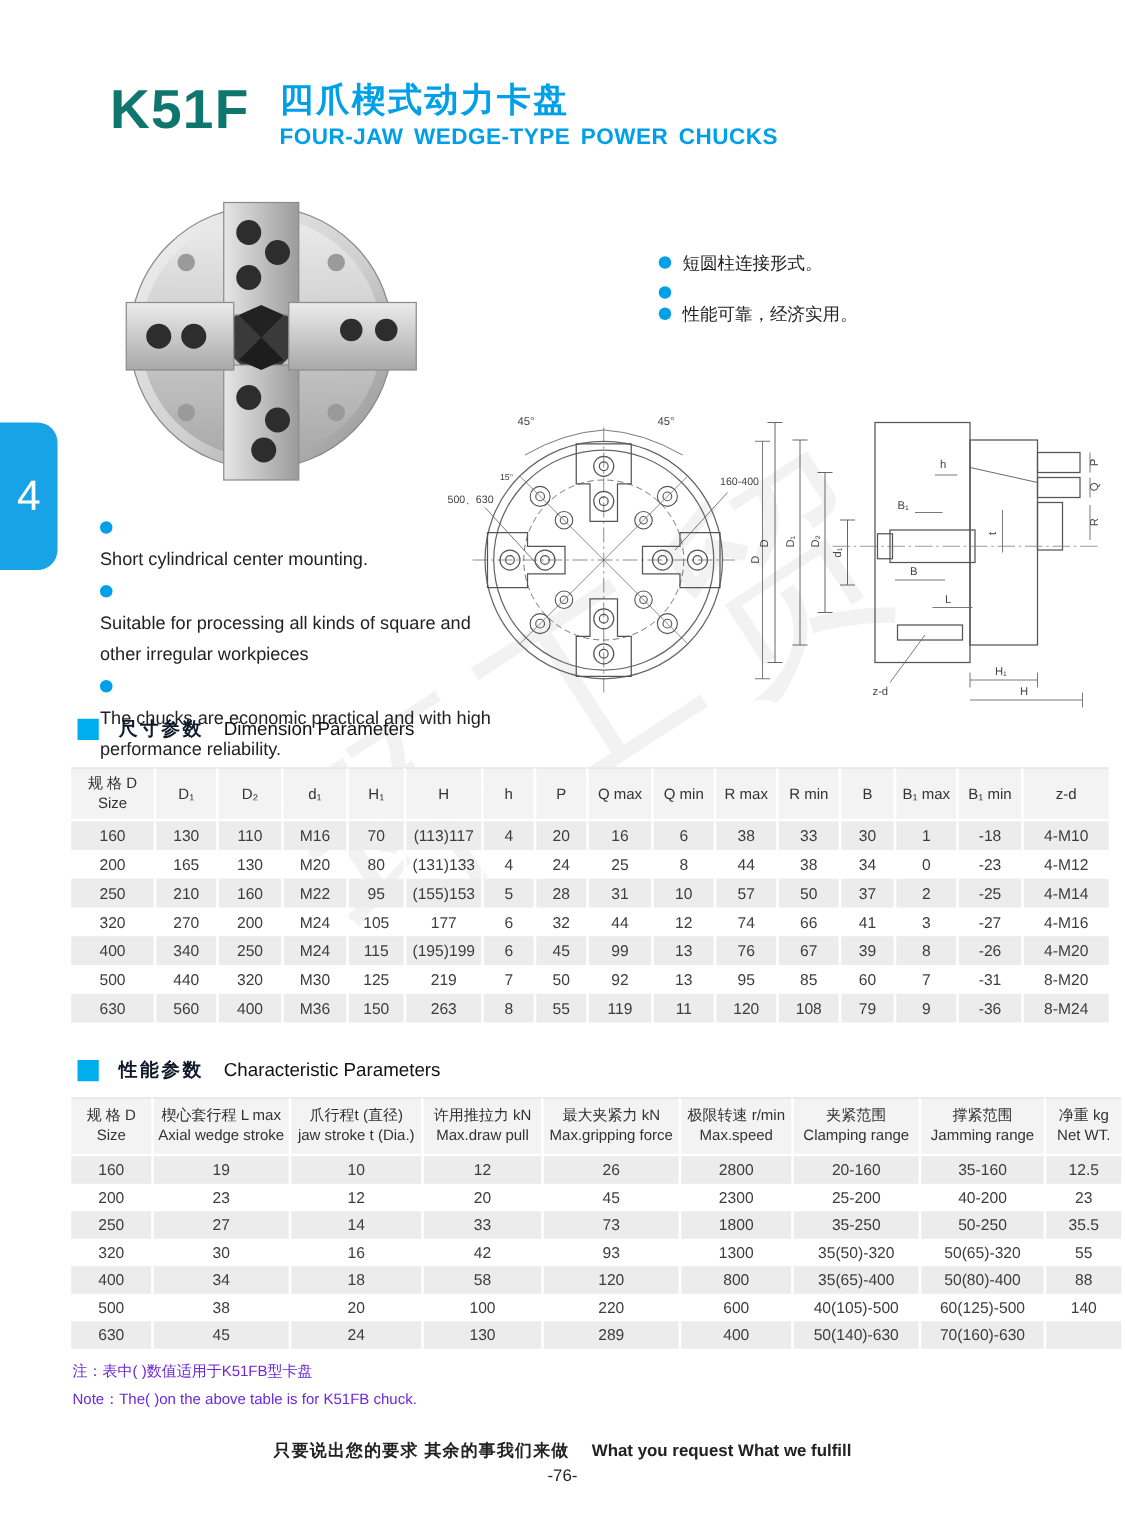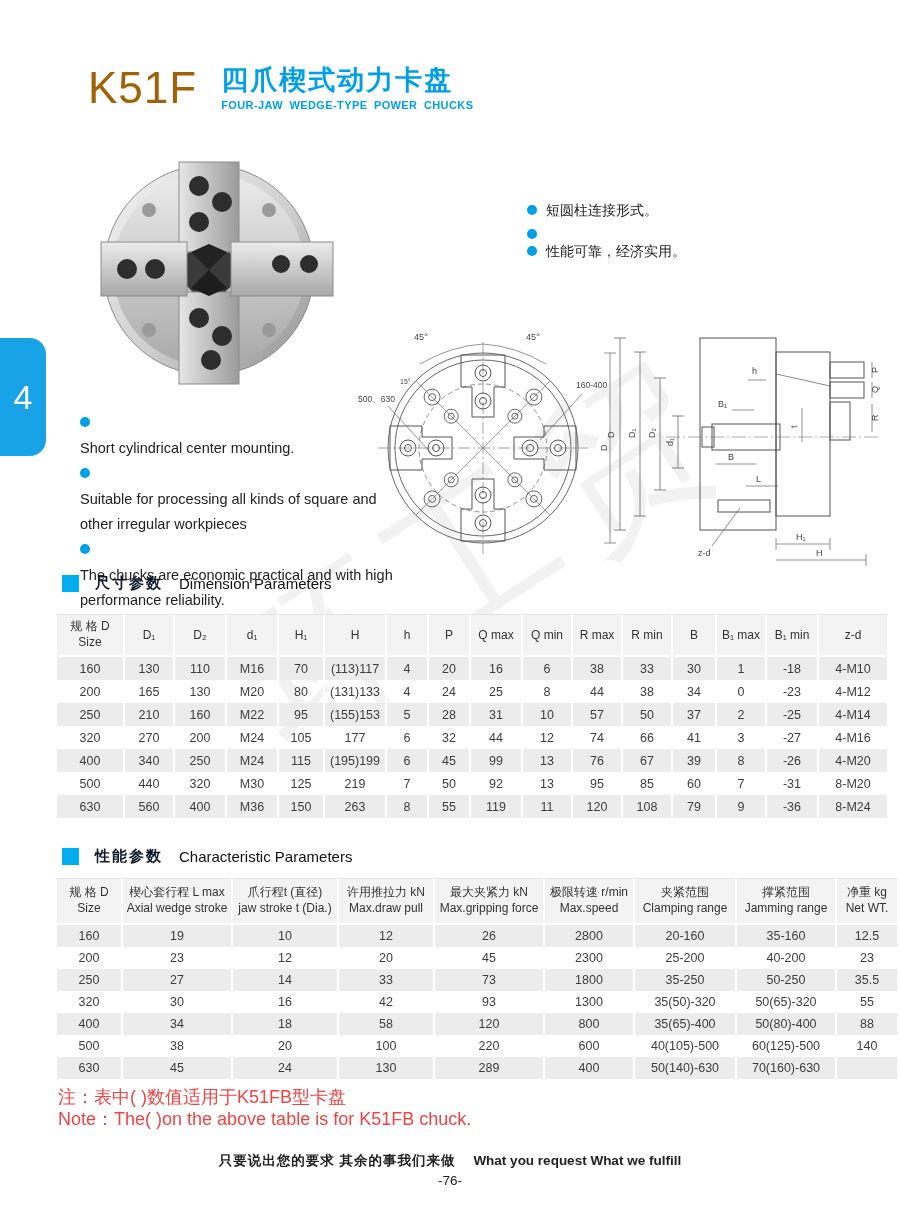--- a/index.html
+++ b/index.html
@@ -1,23 +1,23 @@
 <!DOCTYPE html>
 <html><head>
 <meta charset="utf-8">
 <style>
   html,body{margin:0;padding:0;background:#ffffff;}
   .page{position:relative;width:900px;height:1229px;background:#fff;
         font-family:"Liberation Sans",sans-serif;color:#333;overflow:hidden;}
 
   
   .header{position:absolute;left:88px;top:66px;display:flex;gap:24px;align-items:flex-start;}
-  .brand-model{color:#a16207;font-size:44px;font-weight:normal;line-height:1;letter-spacing:1px;}
+  .brand-model{color:#0f766e;font-size:44px;font-weight:bold;line-height:1;letter-spacing:1px;}
   .title-cn{color:#00a0e9;font-size:27px;font-weight:bold;letter-spacing:2px;line-height:1.1;}
-  .title-en{color:#00a0e9;font-size:11px;font-weight:bold;letter-spacing:.4px;margin-top:3px;word-spacing:3px;}
+  .title-en{color:#00a0e9;font-size:18px;font-weight:bold;letter-spacing:.4px;margin-top:3px;word-spacing:3px;}
 
   
   .watermark{position:absolute;left:210px;top:470px;font-size:165px;line-height:1;
              color:rgba(130,130,130,0.10);transform:rotate(-33deg);letter-spacing:14px;
              font-family:"DejaVu Serif",serif;pointer-events:none;white-space:nowrap;z-index:0;}
 
   
   .feature-list{position:absolute;list-style:none;margin:0;padding:0;}
   .features-cn{left:527px;top:198px;width:340px;}
   .features-en{left:80px;top:410px;width:330px;}
@@ -53,21 +53,21 @@
   thead th{background:#f3f3f3;font-size:12px;color:#333;border-top:1px solid #e2e2e2;border-bottom:2px solid #fff;}
   .dim-table thead th{height:40px;}
   .char-table thead th{height:44px;}
   tbody td{font-size:12.5px;color:#3d3d3d;}
   .dim-table tbody td{height:23px;}
   .char-table tbody td{height:22px;}
   tbody tr:nth-child(odd) td{background:#ececec;}
   .th-line{display:block;line-height:1.3;}
 
   
-  .notes{position:absolute;left:58px;top:1086px;font-size:18px;line-height:22px;color:#ef4444;z-index:2;}
+  .notes{position:absolute;left:58px;top:1086px;font-size:12px;line-height:22px;color:#6d28d9;z-index:2;}
   .footer-slogan{position:absolute;left:0;top:1152px;width:100%;text-align:center;font-size:13.5px;color:#222;z-index:2;}
   .footer-slogan .cn{font-weight:bold;letter-spacing:1px;}
   .footer-slogan .en{margin-left:14px;font-weight:bold;}
   .page-number{position:absolute;left:0;top:1173px;width:100%;text-align:center;font-size:13.5px;color:#222;z-index:2;}
 </style>
 </head>
 <body>
 
 <div class="page">
 

